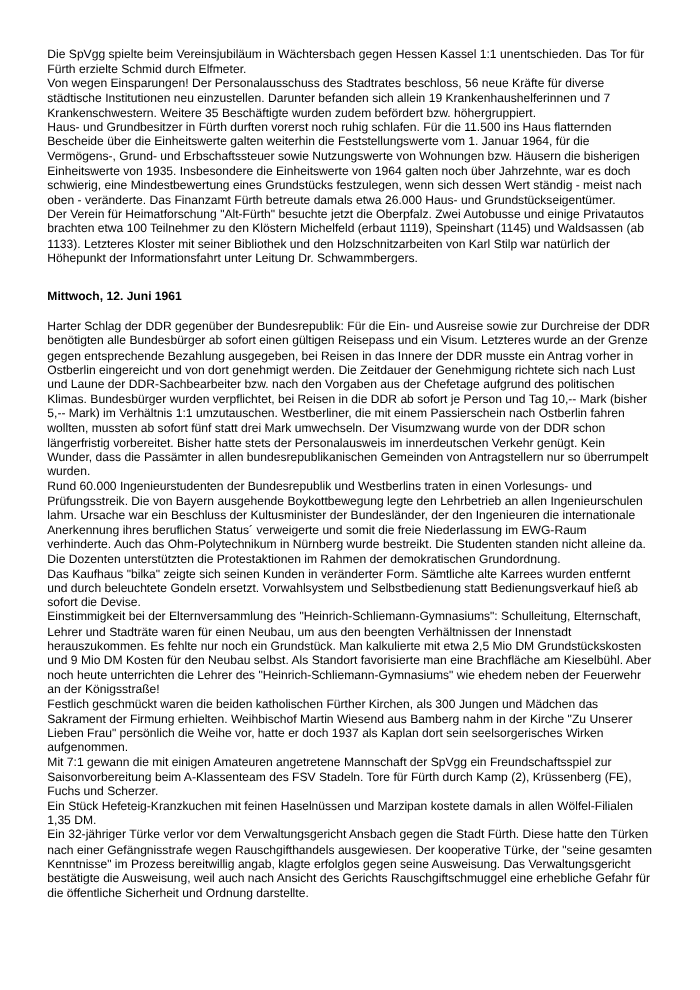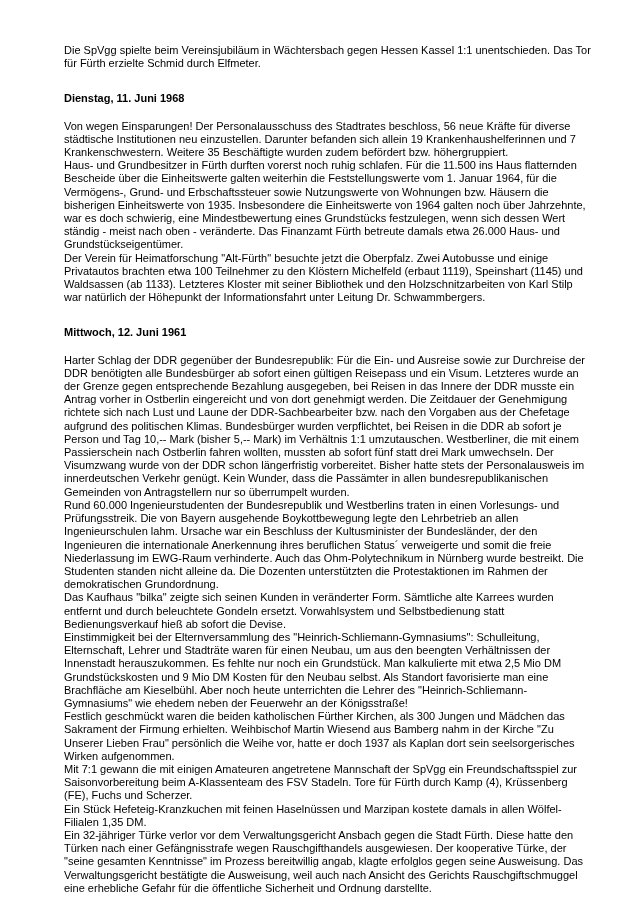--- a/index.html
+++ b/index.html
@@ -4,21 +4,21 @@
 <style>
   html, body {
     margin: 0;
     padding: 0;
     background: #ffffff;
   }
   .page {
     width: 636px;
     height: 900px;
     box-sizing: border-box;
-    padding: 44px 43px 18px 64px;
+    padding: 44px 43px 18px 43px;
     background: #ffffff;
     color: #000000;
     font-family: "Liberation Sans", "DejaVu Sans", sans-serif;
     font-size: 11px;
     line-height: 13.2px;
     display: flex;
     flex-direction: column;
     overflow: hidden;
   }
   .doc-body {
@@ -34,28 +34,27 @@
     margin-top: 22px;
     margin-bottom: 14px;
   }
 </style>
 </head>
 <body>
 
 <div class="page">
   <div class="doc-body">
       <div class="paragraph">Die SpVgg spielte beim Vereinsjubiläum in Wächtersbach gegen Hessen Kassel 1:1 unentschieden. Das Tor für Fürth erzielte Schmid durch Elfmeter.</div>
-      <div class="heading">Dienstag, 11. Juni 1968</div>
       <div class="paragraph">Von wegen Einsparungen! Der Personalausschuss des Stadtrates beschloss, 56 neue Kräfte für diverse städtische Institutionen neu einzustellen. Darunter befanden sich allein 19 Krankenhaushelferinnen und 7 Krankenschwestern. Weitere 35 Beschäftigte wurden zudem befördert bzw. höhergruppiert.</div>
       <div class="paragraph">Haus- und Grundbesitzer in Fürth durften vorerst noch ruhig schlafen. Für die 11.500 ins Haus flatternden Bescheide über die Einheitswerte galten weiterhin die Feststellungswerte vom 1. Januar 1964, für die Vermögens-, Grund- und Erbschaftssteuer sowie Nutzungswerte von Wohnungen bzw. Häusern die bisherigen Einheitswerte von 1935. Insbesondere die Einheitswerte von 1964 galten noch über Jahrzehnte, war es doch schwierig, eine Mindestbewertung eines Grundstücks festzulegen, wenn sich dessen Wert ständig - meist nach oben - veränderte. Das Finanzamt Fürth betreute damals etwa 26.000 Haus- und Grundstückseigentümer.</div>
       <div class="paragraph">Der Verein für Heimatforschung "Alt-Fürth" besuchte jetzt die Oberpfalz. Zwei Autobusse und einige Privatautos brachten etwa 100 Teilnehmer zu den Klöstern Michelfeld (erbaut 1119), Speinshart (1145) und Waldsassen (ab 1133). Letzteres Kloster mit seiner Bibliothek und den Holzschnitzarbeiten von Karl Stilp war natürlich der Höhepunkt der Informationsfahrt unter Leitung Dr. Schwammbergers.</div>
       <div class="heading">Mittwoch, 12. Juni 1961</div>
       <div class="paragraph">Harter Schlag der DDR gegenüber der Bundesrepublik: Für die Ein- und Ausreise sowie zur Durchreise der DDR benötigten alle Bundesbürger ab sofort einen gültigen Reisepass und ein Visum. Letzteres wurde an der Grenze gegen entsprechende Bezahlung ausgegeben, bei Reisen in das Innere der DDR musste ein Antrag vorher in Ostberlin eingereicht und von dort genehmigt werden. Die Zeitdauer der Genehmigung richtete sich nach Lust und Laune der DDR-Sachbearbeiter bzw. nach den Vorgaben aus der Chefetage aufgrund des politischen Klimas. Bundesbürger wurden verpflichtet, bei Reisen in die DDR ab sofort je Person und Tag 10,-- Mark (bisher 5,-- Mark) im Verhältnis 1:1 umzutauschen. Westberliner, die mit einem Passierschein nach Ostberlin fahren wollten, mussten ab sofort fünf statt drei Mark umwechseln. Der Visumzwang wurde von der DDR schon längerfristig vorbereitet. Bisher hatte stets der Personalausweis im innerdeutschen Verkehr genügt. Kein Wunder, dass die Passämter in allen bundesrepublikanischen Gemeinden von Antragstellern nur so überrumpelt wurden.</div>
       <div class="paragraph">Rund 60.000 Ingenieurstudenten der Bundesrepublik und Westberlins traten in einen Vorlesungs- und Prüfungsstreik. Die von Bayern ausgehende Boykottbewegung legte den Lehrbetrieb an allen Ingenieurschulen lahm. Ursache war ein Beschluss der Kultusminister der Bundesländer, der den Ingenieuren die internationale Anerkennung ihres beruflichen Status´ verweigerte und somit die freie Niederlassung im EWG-Raum verhinderte. Auch das Ohm-Polytechnikum in Nürnberg wurde bestreikt. Die Studenten standen nicht alleine da. Die Dozenten unterstützten die Protestaktionen im Rahmen der demokratischen Grundordnung.</div>
       <div class="paragraph">Das Kaufhaus "bilka" zeigte sich seinen Kunden in veränderter Form. Sämtliche alte Karrees wurden entfernt und durch beleuchtete Gondeln ersetzt. Vorwahlsystem und Selbstbedienung statt Bedienungsverkauf hieß ab sofort die Devise.</div>
       <div class="paragraph">Einstimmigkeit bei der Elternversammlung des "Heinrich-Schliemann-Gymnasiums": Schulleitung, Elternschaft, Lehrer und Stadträte waren für einen Neubau, um aus den beengten Verhältnissen der Innenstadt herauszukommen. Es fehlte nur noch ein Grundstück. Man kalkulierte mit etwa 2,5 Mio DM Grundstückskosten und 9 Mio DM Kosten für den Neubau selbst. Als Standort favorisierte man eine Brachfläche am Kieselbühl. Aber noch heute unterrichten die Lehrer des "Heinrich-Schliemann-Gymnasiums" wie ehedem neben der Feuerwehr an der Königsstraße!</div>
       <div class="paragraph">Festlich geschmückt waren die beiden katholischen Fürther Kirchen, als 300 Jungen und Mädchen das Sakrament der Firmung erhielten. Weihbischof Martin Wiesend aus Bamberg nahm in der Kirche "Zu Unserer Lieben Frau" persönlich die Weihe vor, hatte er doch 1937 als Kaplan dort sein seelsorgerisches Wirken aufgenommen.</div>
-      <div class="paragraph">Mit 7:1 gewann die mit einigen Amateuren angetretene Mannschaft der SpVgg ein Freundschaftsspiel zur Saisonvorbereitung beim A-Klassenteam des FSV Stadeln. Tore für Fürth durch Kamp (4), Krüssenberg (FE), Fuchs und Scherzer.</div>
+      <div class="paragraph">Mit 7:1 gewann die mit einigen Amateuren angetretene Mannschaft der SpVgg ein Freundschaftsspiel zur Saisonvorbereitung beim A-Klassenteam des FSV Stadeln. Tore für Fürth durch Kamp (2), Krüssenberg (FE), Fuchs und Scherzer.</div>
       <div class="paragraph">Ein Stück Hefeteig-Kranzkuchen mit feinen Haselnüssen und Marzipan kostete damals in allen Wölfel-Filialen 1,35 DM.</div>
       <div class="paragraph">Ein 32-jähriger Türke verlor vor dem Verwaltungsgericht Ansbach gegen die Stadt Fürth. Diese hatte den Türken nach einer Gefängnisstrafe wegen Rauschgifthandels ausgewiesen. Der kooperative Türke, der "seine gesamten Kenntnisse" im Prozess bereitwillig angab, klagte erfolglos gegen seine Ausweisung. Das Verwaltungsgericht bestätigte die Ausweisung, weil auch nach Ansicht des Gerichts Rauschgiftschmuggel eine erhebliche Gefahr für die öffentliche Sicherheit und Ordnung darstellte.</div>
     </div>
 
 </div>
 
 </body></html>

